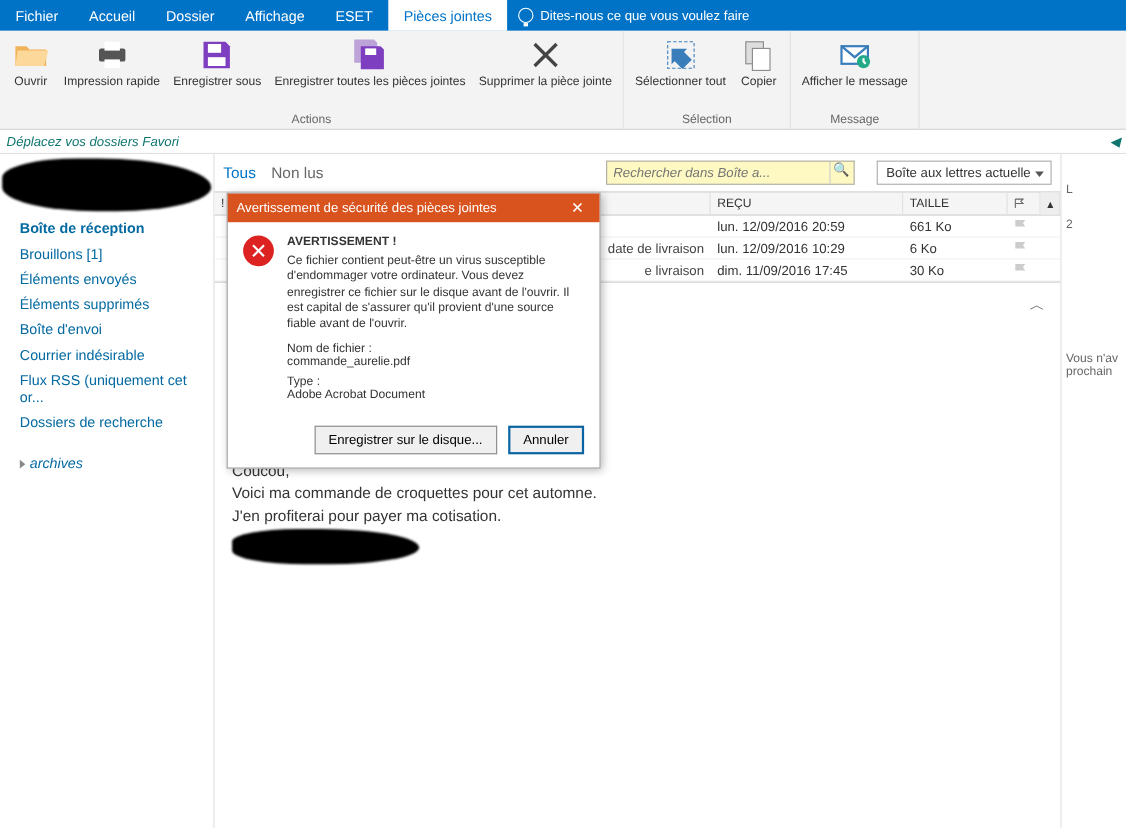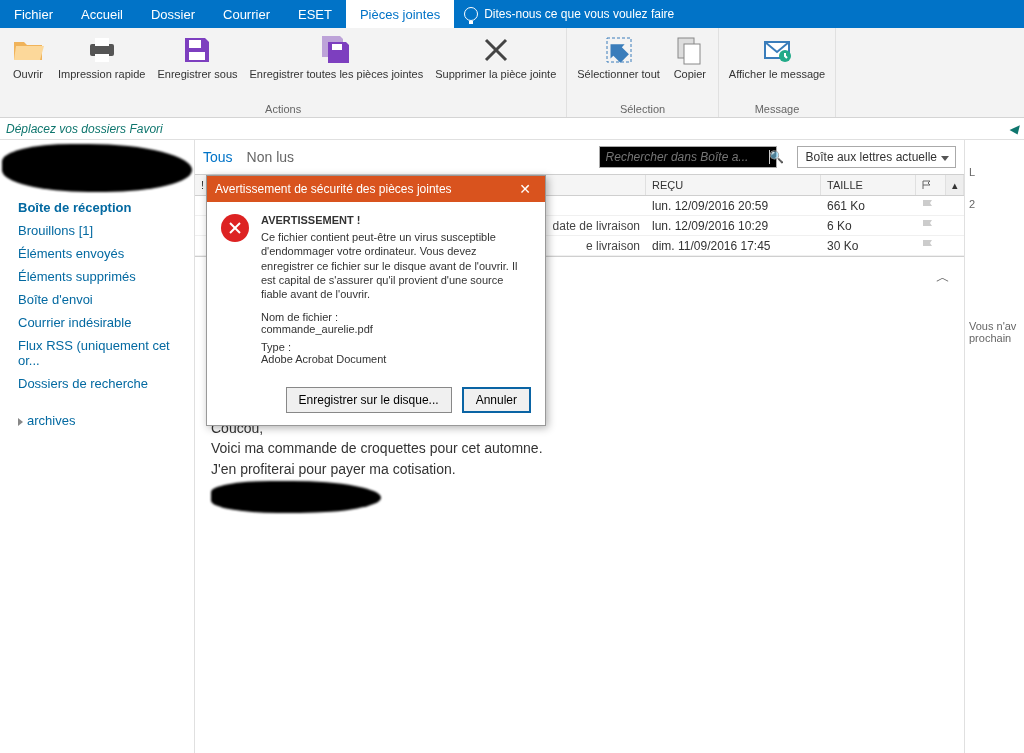--- a/index.html
+++ b/index.html
@@ -35,28 +35,28 @@
 
 .main { display: flex; height: calc(753px - 28px - 90px - 22px); }
 .sidebar { width: 195px; border-right: 1px solid #e0e0e0; overflow: hidden; }
 .content { flex: 1; display: flex; flex-direction: column; position: relative; }
 .rightpane { width: 60px; border-left: 1px solid #e0e0e0; padding: 6px 4px; font-size: 11px; color: #666; overflow: hidden; white-space: nowrap; }
 
 
 .sidebar .redacted { height: 48px; background: #000; margin: 4px 2px; border-radius: 40% 60% 50% 50%; filter: blur(1px); }
 .sidebar-item { padding: 4px 8px 4px 18px; cursor: pointer; font-size: 13px; color: #0369a1; }
 .sidebar-item.bold { font-weight: 600; }
-.sidebar-item.section { margin-top: 14px; }
+.sidebar-item.section { margin-top: 14px; font-style: italic; }
 .sidebar-item .tri { display: inline-block; width: 0; height: 0; border-left: 5px solid #888; border-top: 4px solid transparent; border-bottom: 4px solid transparent; margin-right: 4px; vertical-align: middle; }
 
 
 .list-header { display: flex; align-items: center; padding: 6px 8px; gap: 14px; }
 .list-header .filter { font-size: 14px; color: #0173c7; cursor: pointer; }
 .list-header .filter.inactive { color: #666; }
-.search-box { margin-left: auto; display: flex; align-items: center; border: 1px solid #aaa; height: 22px; width: 178px; background: #000000; }
+.search-box { margin-left: auto; display: flex; border: 1px solid #aaa; height: 22px; width: 226px; background: #fef9c3; }
 .search-box input { border: none; outline: none; flex: 1; padding: 0 6px; font-size: 12px; font-style: italic; color: #888; background: transparent; }
 .search-box .mag { width: 22px; text-align: center; color: #666; border-left: 1px solid #ccc; }
 .scope-dd { border: 1px solid #aaa; height: 22px; padding: 0 18px 0 8px; font-size: 12px; display: flex; align-items: center; margin-left: 6px; background: #fff; position: relative; }
 .scope-dd::after { content: ""; position: absolute; right: 6px; top: 9px; border-left: 4px solid transparent; border-right: 4px solid transparent; border-top: 5px solid #555; }
 
 
 .cols { display: flex; border-top: 1px solid #cfcfcf; border-bottom: 1px solid #cfcfcf; background: #f5f5f5; height: 22px; align-items: center; font-size: 11px; color: #333; }
 .cols .c { padding: 0 6px; border-right: 1px solid #e0e0e0; height: 100%; display: flex; align-items: center; }
 .c-icons { width: 64px; display: flex; gap: 4px; }
 .c-de { width: 80px; }
@@ -110,21 +110,21 @@
 .modal-buttons button { padding: 4px 12px; font-size: 12px; border: 1px solid #888; background: #f0f0f0; cursor: pointer; }
 .modal-buttons button.primary { border: 2px solid #0a64a4; }
 </style>
 </head>
 <body>
 
 <div class="menubar">
   <div class="tab">Fichier</div>
   <div class="tab">Accueil</div>
   <div class="tab">Dossier</div>
-  <div class="tab">Courrier</div>
+  <div class="tab">Affichage</div>
   <div class="tab">ESET</div>
   <div class="tab active">Pièces jointes</div>
   <div class="tell-me">
     <span class="bulb"></span>
     <span>Dites-nous ce que vous voulez faire</span>
   </div>
 </div>
 
 <div class="ribbon">
 

